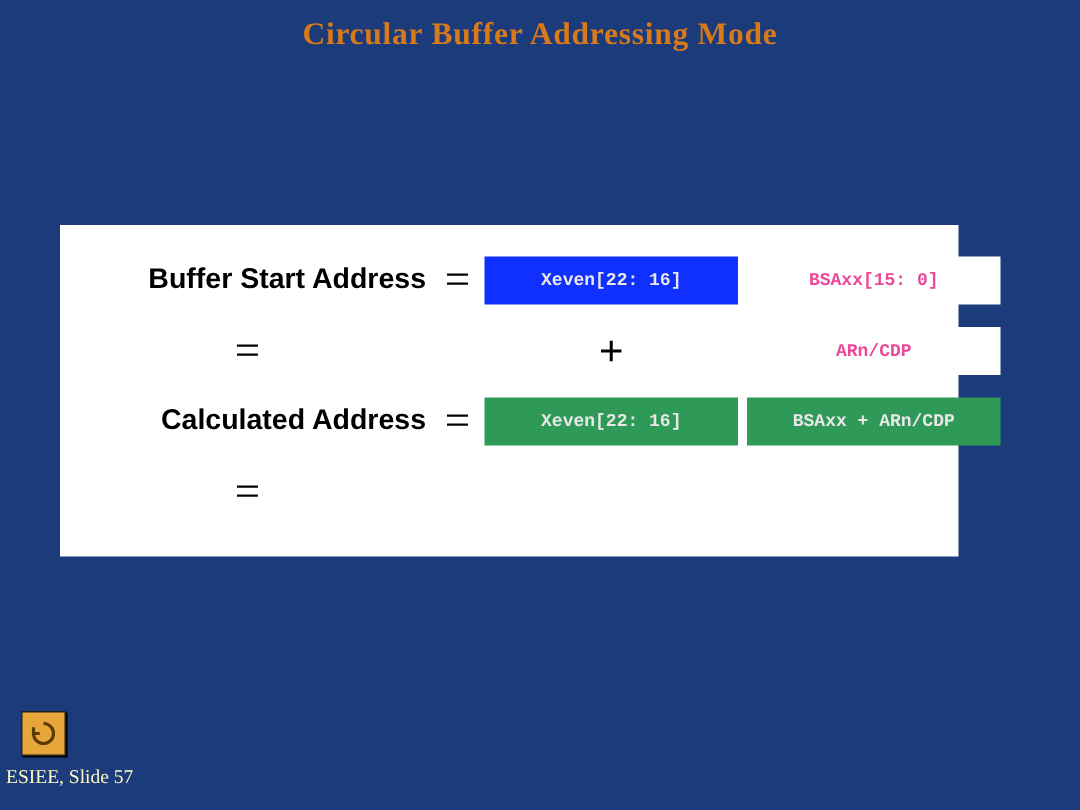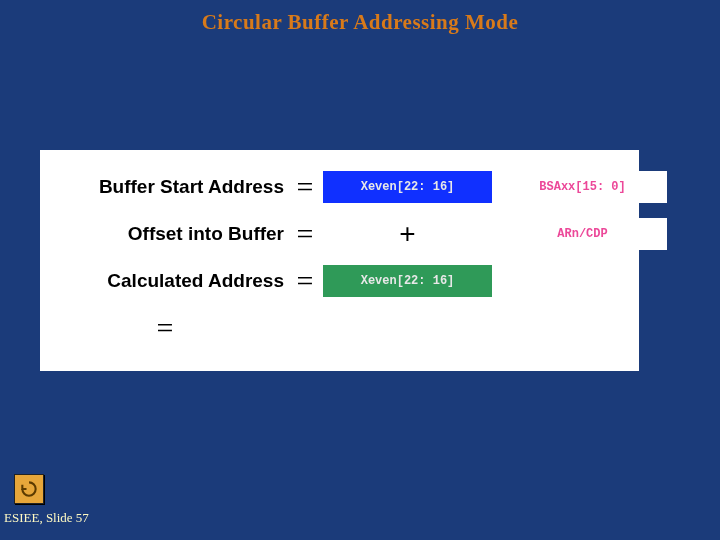--- a/index.html
+++ b/index.html
@@ -109,30 +109,30 @@
   <div class="panel">
 
     <div class="row">
       <div class="label">Buffer Start Address</div>
       <div class="eq">=</div>
       <div class="cell cell-blue">Xeven[22: 16]</div>
       <div class="cell cell-white">BSAxx[15: 0]</div>
     </div>
 
     <div class="row">
-      <div class="label">Offset into Buffer</div>
       <div class="eq">=</div>
       <div class="plus">+</div>
       <div class="cell cell-white">ARn/CDP</div>
     </div>
 
     <div class="row">
       <div class="label">Calculated Address</div>
       <div class="eq">=</div>
       <div class="cell cell-green">Xeven[22: 16]</div>
+      <div class="cell cell-green">BSAxx + ARn/CDP</div>
     </div>
 
     <div class="row">
       <div class="eq">=</div>
       <div></div>
     </div>
 
   </div>
 
   <div class="footer-icon">

